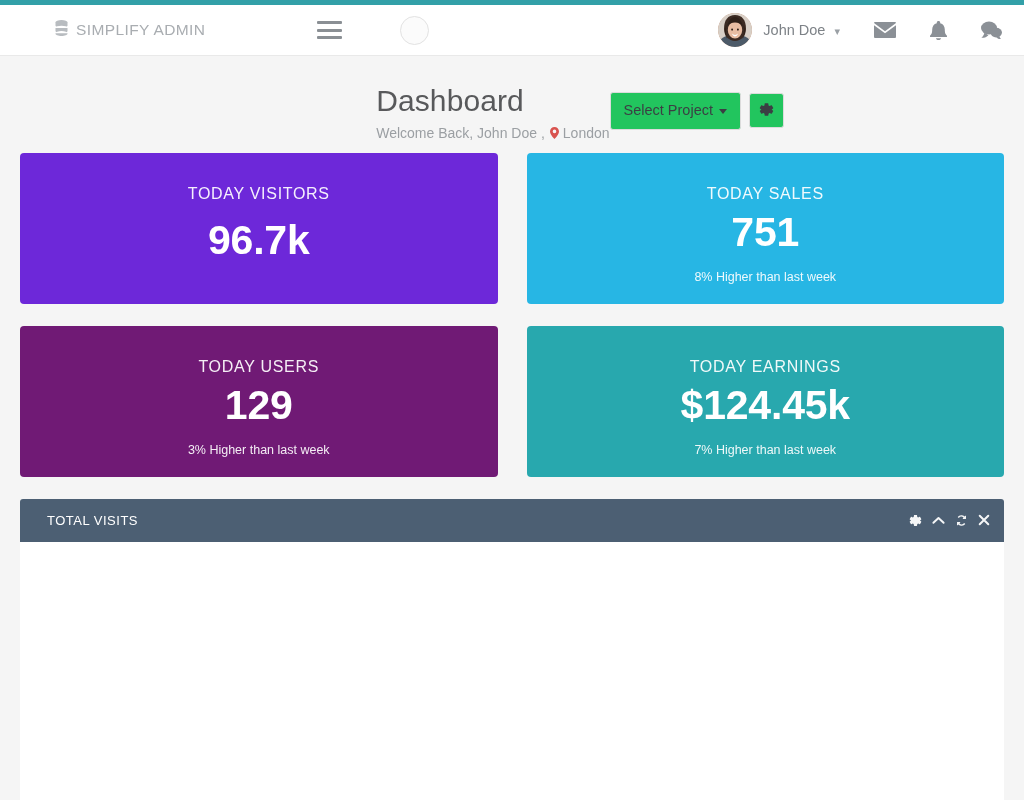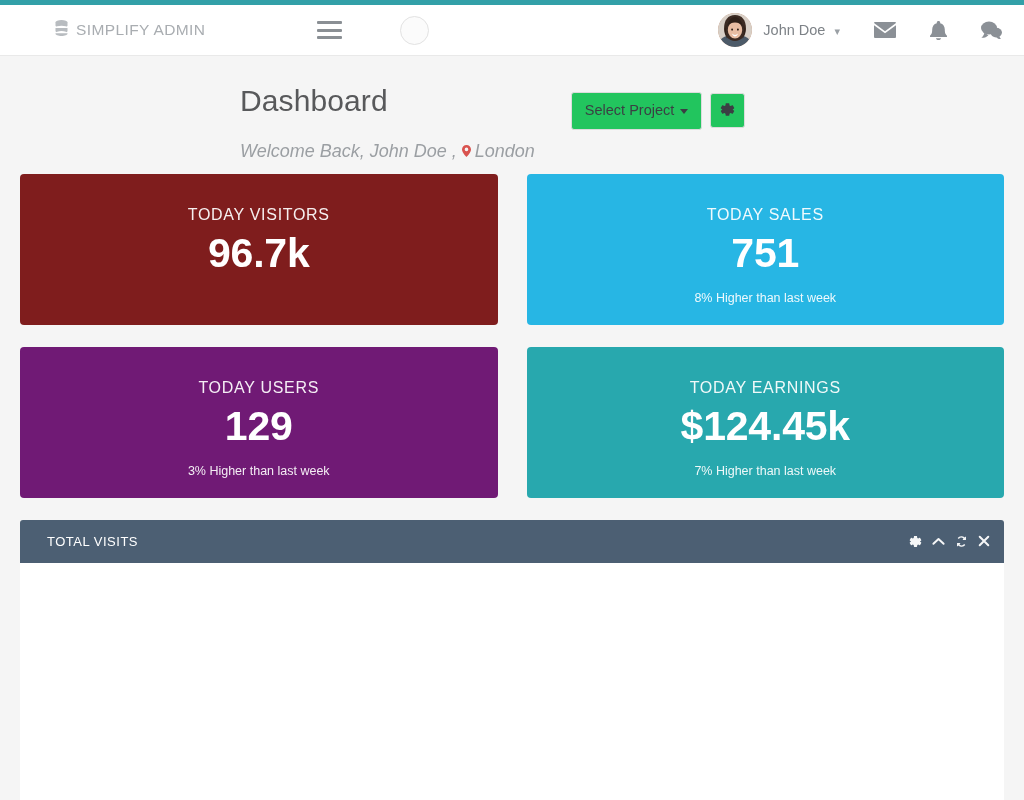--- a/index.html
+++ b/index.html
@@ -110,43 +110,41 @@
     margin-left: 34px;
     color: #8b9096;
     cursor: pointer;
     display: flex;
     align-items: center;
   }
 
   .page-head {
     display: flex;
     align-items: flex-start;
-    justify-content: flex-start;
+    justify-content: flex-end;
     padding: 28px 0 12px 0;
     margin: 0 240px 0 240px;
-    gap: 36px;
   }
   .page-head-left { padding-left: 0; }
 
   .page-title {
     font-size: 30px;
     font-weight: 400;
     color: #58595b;
     line-height: 1.15;
     letter-spacing: 0.1px;
   }
   .page-sub {
-    margin-top: 22px;
-    font-size: 18px;
+    margin-top: 6px;
+    font-size: 14px;
     color: #9b9fa3;
     display: flex;
     align-items: center;
     gap: 2px;
     white-space: nowrap;
-    font-style: italic;
   }
   .pin-icon { color: #d9534f; margin: 0 2px 0 3px; display: inline-flex; }
 
   .page-head-right {
     display: flex;
     align-items: center;
     gap: 8px;
     padding-top: 8px;
   }
   .btn {
@@ -369,21 +367,21 @@
           <path d="M8 5.1a2.9 2.9 0 1 0 0 5.8 2.9 2.9 0 0 0 0-5.8zm7 4.1l-1.5-1.2V7.9L15 6.8c.2-.2.2-.4.1-.6l-1.4-2.5c-.1-.2-.4-.3-.6-.2l-1.8.7a5.6 5.6 0 0 0-1.1-.6l-.3-1.9c0-.2-.2-.4-.5-.4H6.6c-.3 0-.5.2-.5.4l-.3 1.9c-.4.2-.8.4-1.1.6l-1.8-.7c-.2-.1-.5 0-.6.2L.9 6.2c-.1.2-.1.4.1.6l1.5 1.1v.2L1 9.2c-.2.2-.2.4-.1.6l1.4 2.5c.1.2.4.3.6.2l1.8-.7c.3.2.7.4 1.1.6l.3 1.9c0 .2.2.4.5.4h2.8c.3 0 .5-.2.5-.4l.3-1.9c.4-.2.8-.4 1.1-.6l1.8.7c.2.1.5 0 .6-.2l1.4-2.5c.1-.2.1-.4-.1-.6z"></path>
         </svg>
       </span>
     </button>
   </div>
 </div>
 
 <div class="cards-wrap">
 
   <div class="cards-row">
-    <div class="stat-card" style="background: #7f1d1d;">
+    <div class="stat-card" style="background: #6d28d9; gap: 8px;">
       <div class="stat-label">TODAY VISITORS</div>
       <div class="stat-value">96.7k</div>
     </div>
     <div class="stat-card" style="background: rgb(39, 182, 228);">
       <div class="stat-label">TODAY SALES</div>
       <div class="stat-value">751</div>
       <div class="stat-foot">8% Higher than last week</div>
     </div>
   </div>
 

